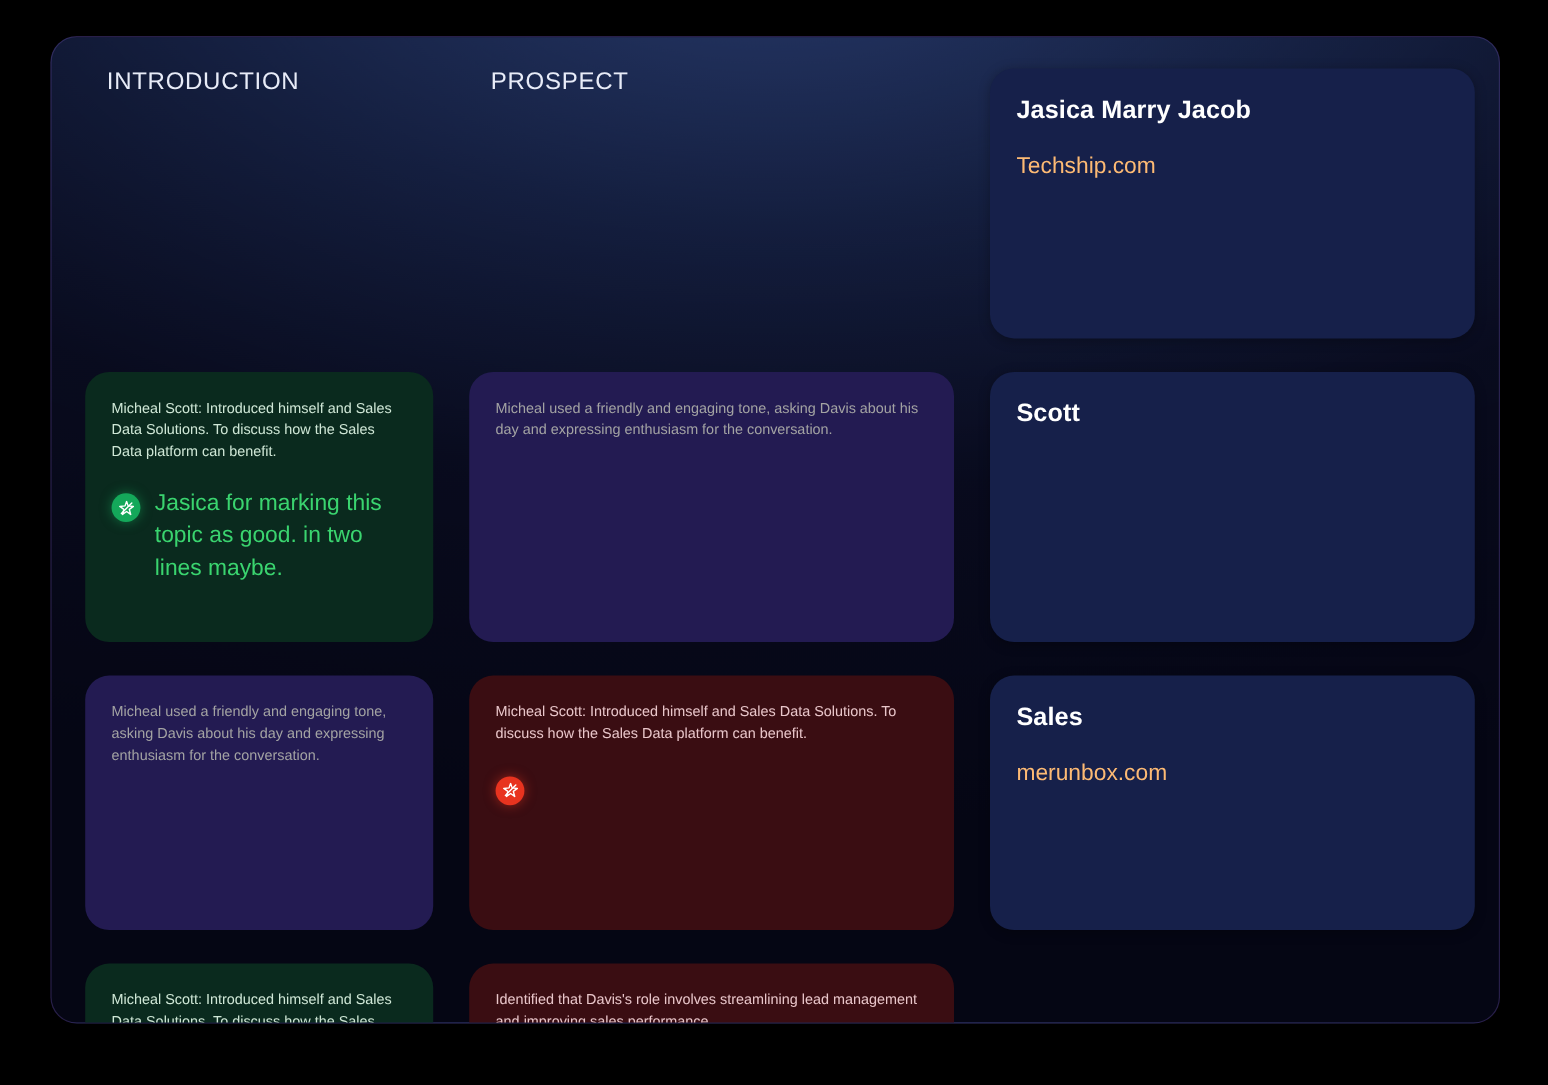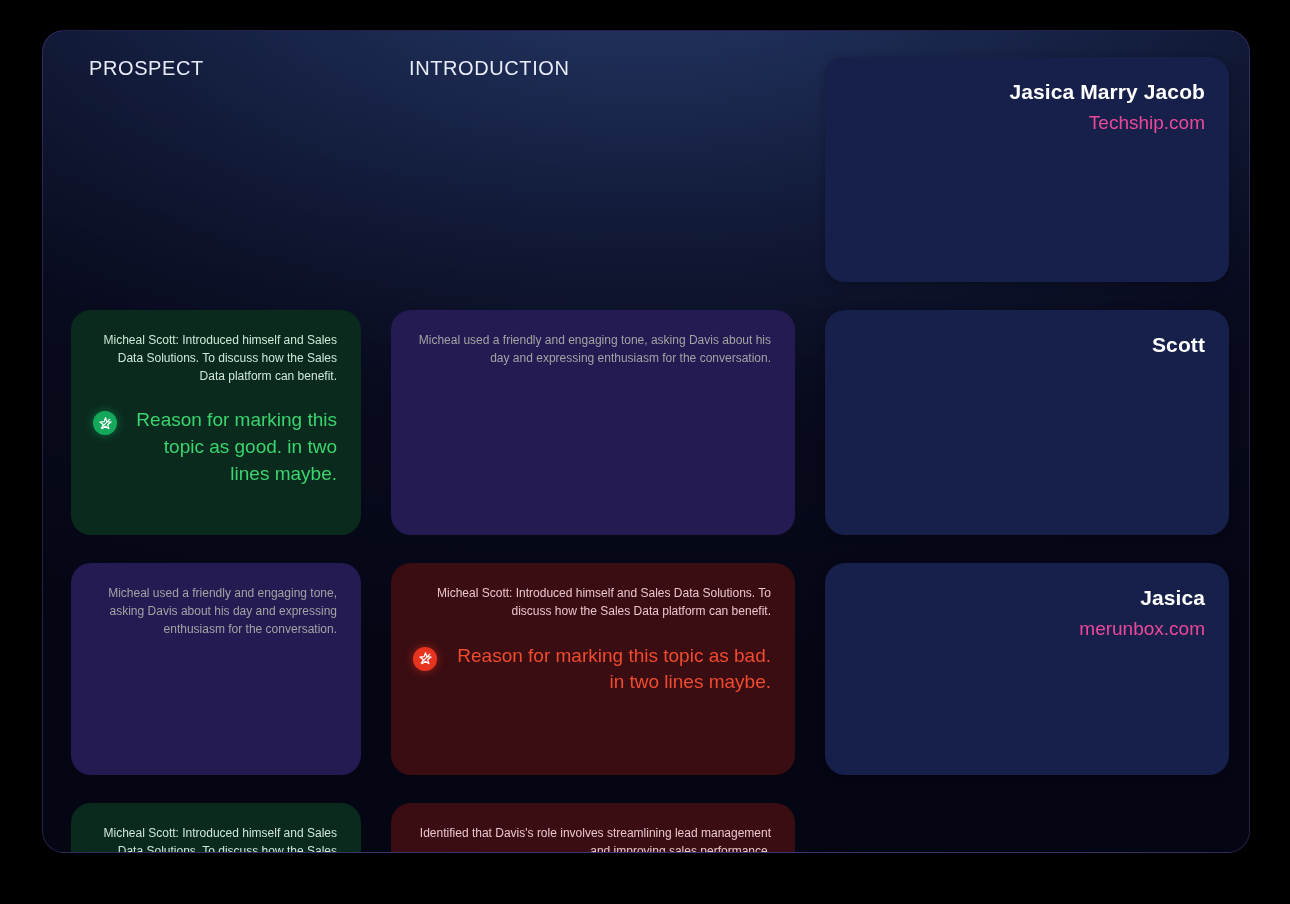--- a/index.html
+++ b/index.html
@@ -46,40 +46,39 @@
     white-space: nowrap;
   }
 
   .row-cells { display: contents; }
 
   .card {
     border-radius: 20px;
     padding: 22px 24px 22px 22px;
     margin-bottom: 28px;
     position: relative;
-    text-align: right;
   }
 
   
   .card.prospect {
     background: #16204a;
     box-shadow: 0 2px 10px rgba(0,0,0,0.28);
   }
   .prospect .name {
     font-size: 21px;
     font-weight: 700;
     color: #ffffff;
     line-height: 1.25;
     letter-spacing: 0.1px;
   }
   .prospect .site {
     font-size: 19px;
     font-weight: 400;
-    color: #ec4899;
-    margin-top: 6px;
+    color: #fdba74;
+    margin-top: 22px;
     line-height: 1.3;
   }
 
   
   .card.good  { background: #0a2a1e; }
   .card.bad   { background: #3a0d12; }
   .card.neutral { background: #231b52; }
 
   .body-text {
     font-size: 12px;
@@ -124,39 +123,39 @@
   .r1 .card { min-height: 225px; }
   .r2 .card { min-height: 212px; }
   .r3 .card { min-height: 147px; }
 </style>
 </head>
 <body>
 
 <div id="board">
   <div id="grid">
 
+    <div class="col-head">INTRODUCTION</div>
     <div class="col-head">PROSPECT</div>
-    <div class="col-head">INTRODUCTION</div>
 
     <div class="row-cells r1">
       <div class="card prospect">
         <div class="name">Jasica Marry Jacob</div>
         <div class="site">Techship.com</div>
       </div>
 
       <div class="card good">
         <div class="body-text">Micheal Scott: Introduced himself and Sales Data Solutions. To discuss how the Sales Data platform can benefit.</div>
         <div class="reason">
           <span class="reason-icon">
             <svg width="13" height="13" viewBox="0 0 24 24" aria-hidden="true">
               <path d="M12 1.5 L14.4 8.4 L22.5 9.3 L16.2 13.8 L18.3 21.6 L12 17.1 L5.7 21.6 L7.8 13.8 L1.5 9.3 L9.6 8.4 Z" fill="none" stroke="#ffffff" stroke-width="2.2" stroke-linejoin="round"></path>
               <path d="M4 20 L20 4" stroke="#ffffff" stroke-width="2.2" stroke-linecap="round"></path>
             </svg>
           </span>
-          <span class="reason-text">Reason for marking this topic as good. in two lines maybe.</span>
+          <span class="reason-text">Jasica for marking this topic as good. in two lines maybe.</span>
         </div>
       </div>
 
       <div class="card neutral">
         <div class="body-text">Micheal used a friendly and engaging tone, asking Davis about his day and expressing enthusiasm for the conversation.</div>
       </div>
     </div>
 
     <div class="row-cells r2">
       <div class="card prospect">
@@ -169,28 +168,27 @@
 
       <div class="card bad">
         <div class="body-text">Micheal Scott: Introduced himself and Sales Data Solutions. To discuss how the Sales Data platform can benefit.</div>
         <div class="reason">
           <span class="reason-icon">
             <svg width="13" height="13" viewBox="0 0 24 24" aria-hidden="true">
               <path d="M12 1.5 L14.4 8.4 L22.5 9.3 L16.2 13.8 L18.3 21.6 L12 17.1 L5.7 21.6 L7.8 13.8 L1.5 9.3 L9.6 8.4 Z" fill="none" stroke="#ffffff" stroke-width="2.2" stroke-linejoin="round"></path>
               <path d="M4 20 L20 4" stroke="#ffffff" stroke-width="2.2" stroke-linecap="round"></path>
             </svg>
           </span>
-          <span class="reason-text">Reason for marking this topic as bad. in two lines maybe.</span>
         </div>
       </div>
     </div>
 
     <div class="row-cells r3">
       <div class="card prospect">
-        <div class="name">Jasica</div>
+        <div class="name">Sales</div>
         <div class="site">merunbox.com</div>
       </div>
 
       <div class="card good">
         <div class="body-text">Micheal Scott: Introduced himself and Sales Data Solutions. To discuss how the Sales Data platform can benefit Davis's business</div>
       </div>
 
       <div class="card bad">
         <div class="body-text">Identified that Davis's role involves streamlining lead management and improving sales performance.</div>
       </div>

